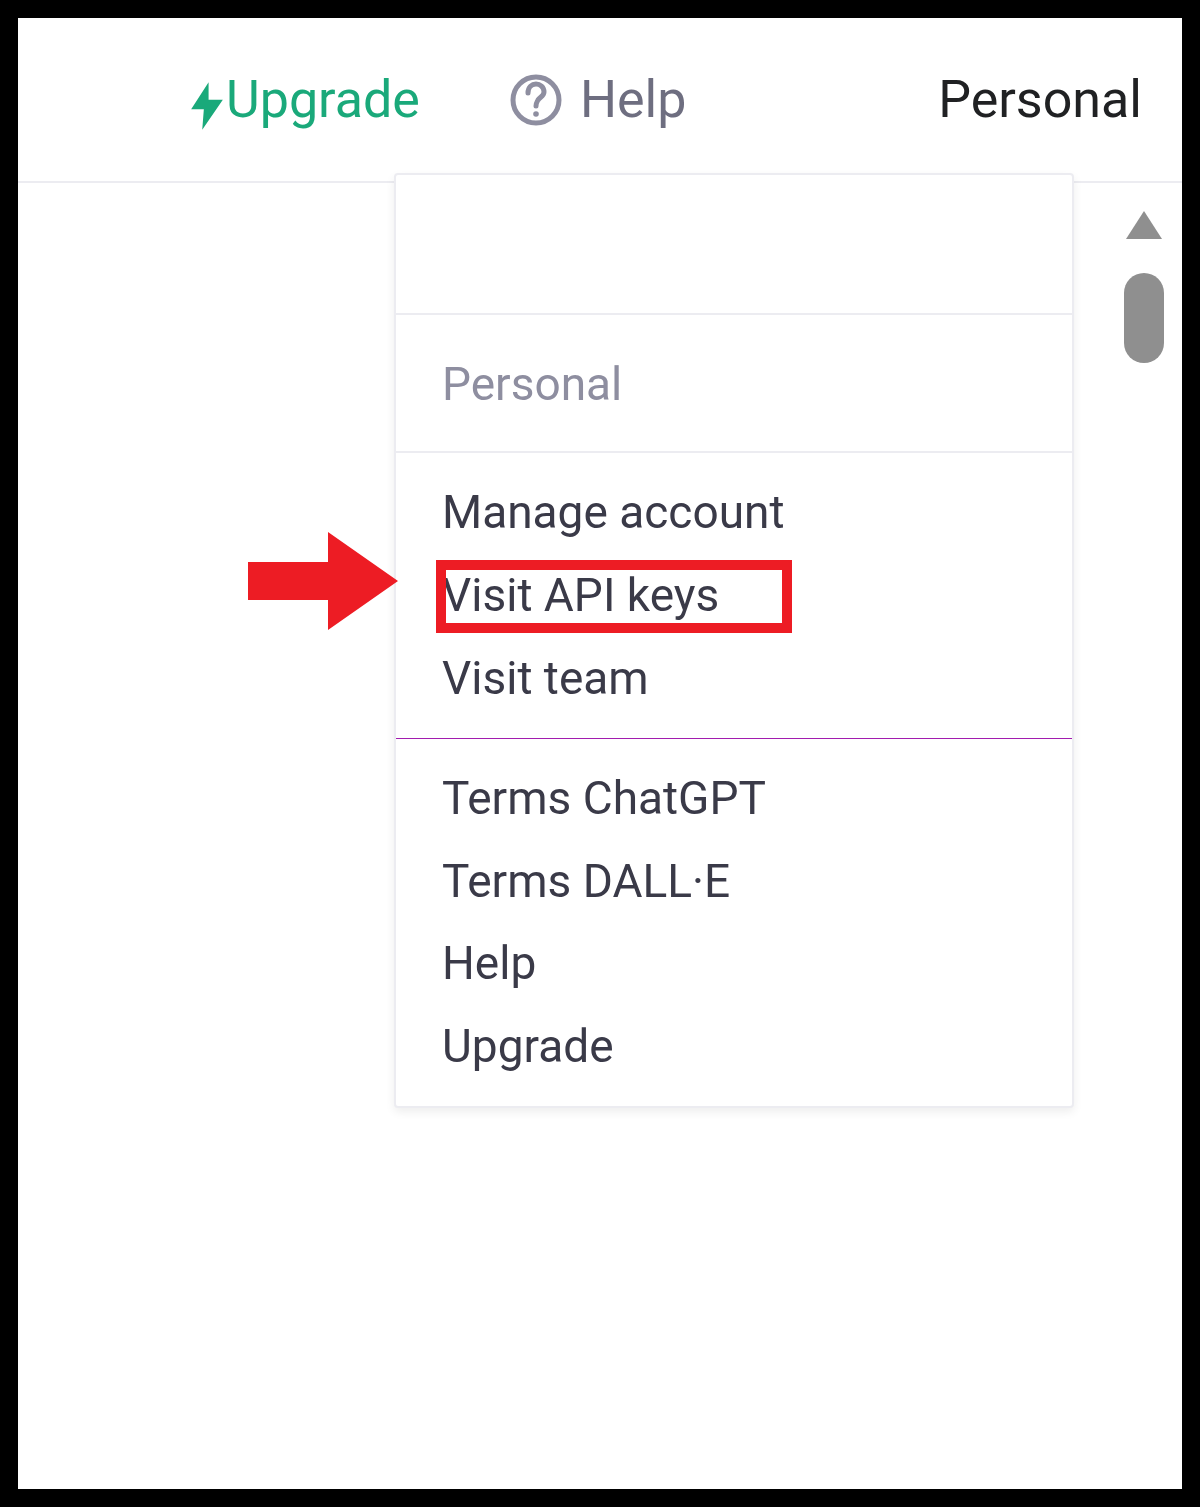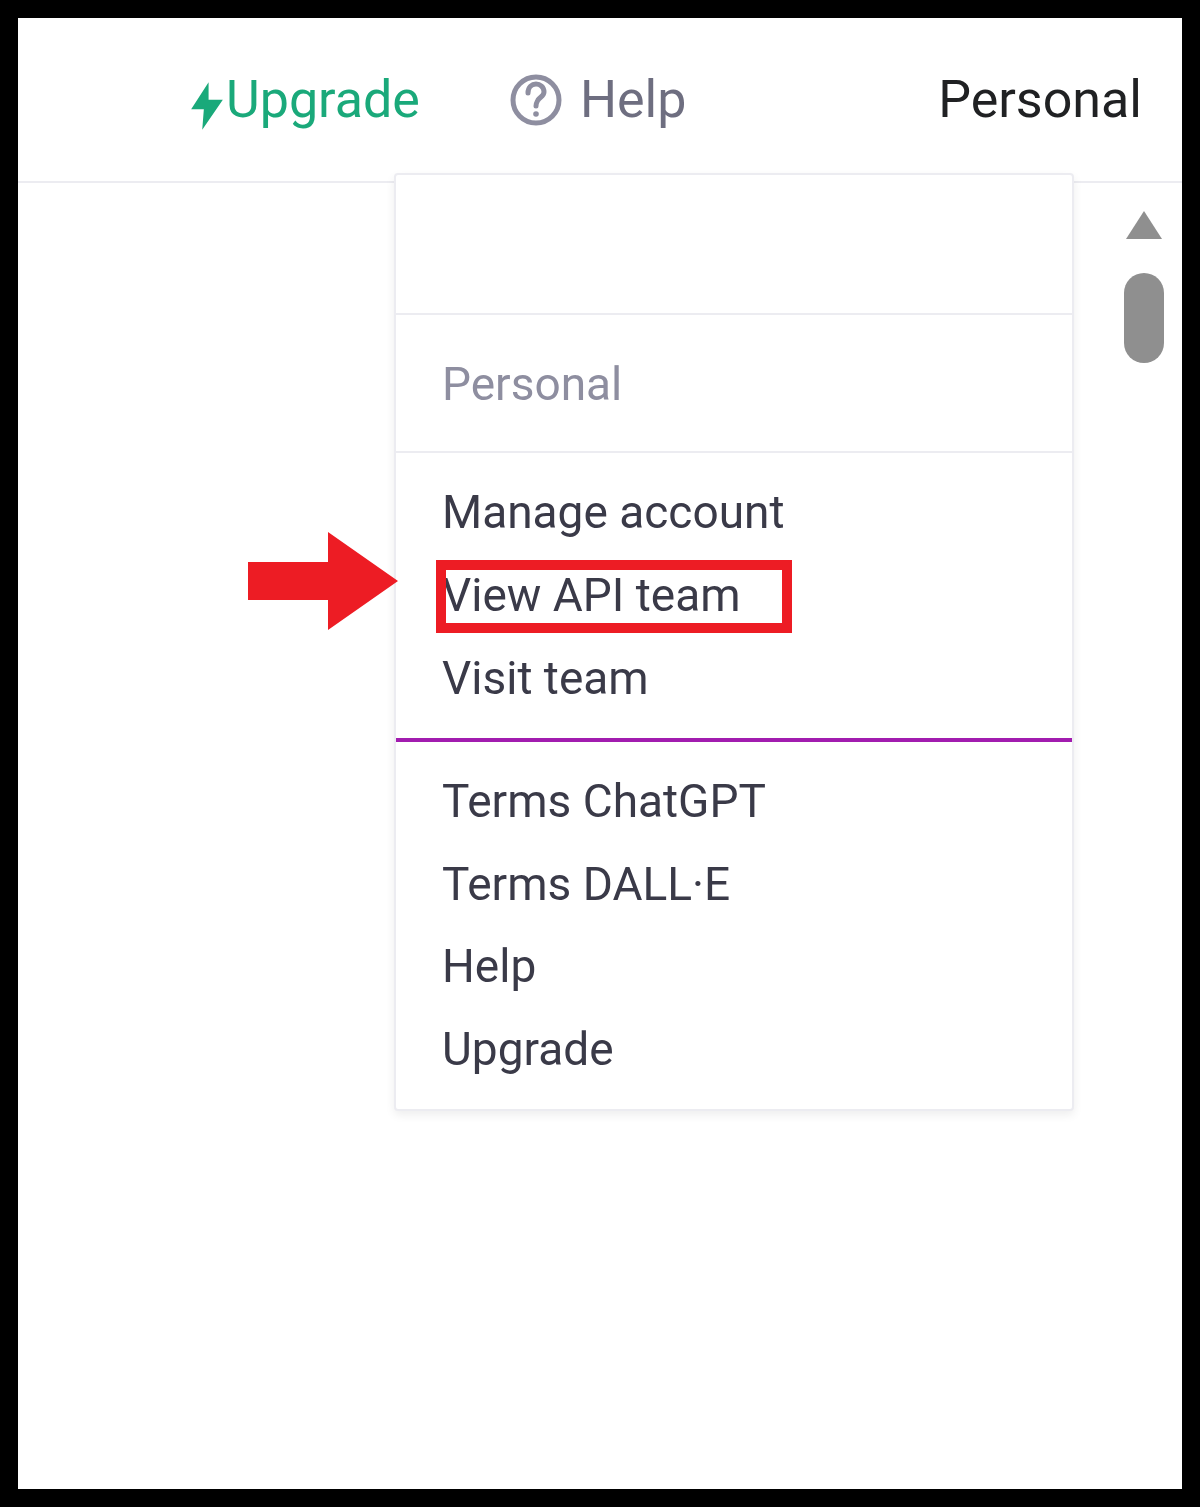--- a/index.html
+++ b/index.html
@@ -70,21 +70,21 @@
     }
     .dd-section-header {
       padding: 42px 46px 40px 46px;
       color: #8e8ea0;
       font-size: 46px;
       font-weight: 400;
       border-bottom: 2px solid #ececf1;
     }
     .dd-group {
       padding: 18px 0;
-      border-bottom: 4px solid #a21caf;
+      border-bottom: 1px solid #a21caf;
     }
     .dd-group:last-child { border-bottom: none; }
     .dd-item {
       position: relative;
       padding: 15px 46px;
       color: #3a3a48;
       font-size: 46px;
       font-weight: 400;
       cursor: pointer;
       line-height: 1.15;
@@ -161,21 +161,21 @@
   <div class="dropdown">
     <div class="dd-spacer"></div>
 
     <div class="dd-section-header">Personal</div>
 
     <div class="dd-group">
       <div class="dd-item">
         <span>Manage account</span>
       </div>
       <div class="dd-item highlighted">
-        <span>View API team</span>
+        <span>Visit API keys</span>
         <span class="highlight-box"></span>
       </div>
       <div class="dd-item">
         <span>Visit team</span>
       </div>
     </div>
 
     <div class="dd-group">
       <div class="dd-item">
         <span>Terms ChatGPT</span>

